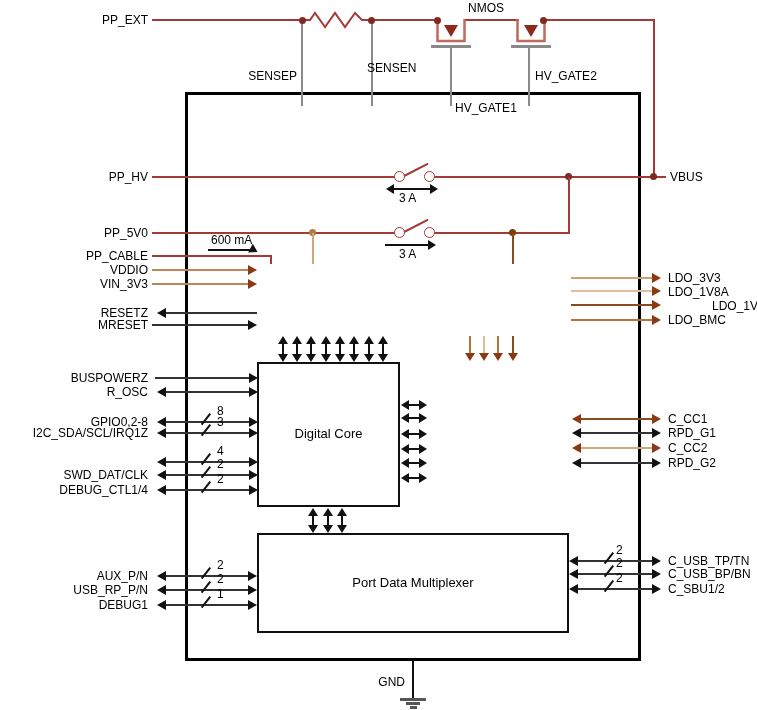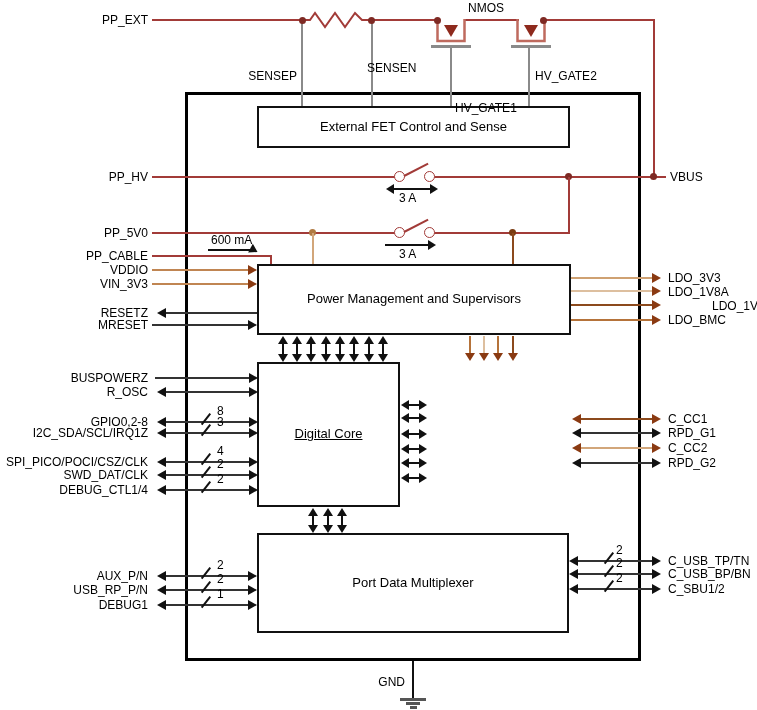--- a/index.html
+++ b/index.html
@@ -24,29 +24,23 @@
   .circ{position:absolute;width:11px;height:11px;border:1.5px solid #a23b38;border-radius:50%;background:#fff;}
   .blade{position:absolute;width:27px;height:1.8px;background:#a23b38;transform:rotate(-27deg);transform-origin:0 50%;}
 </style>
 </head>
 <body>
 
 <div class="canvas">
 
   <div class="chip" style="left:185px;top:92px;width:456px;height:569px;"></div>
 
-  <div class="box" style="left:257px;top:106px;width:313px;height:42px;">
-    <span>External FET Control and Sense</span>
-  </div>
-
-  <div class="box" style="left:257px;top:264px;width:314px;height:71px;">
-    <span>Power Management and Supervisors</span>
-  </div>
-
-  <div class="box" style="left:257px;top:362px;width:143px;height:145px;text-decoration:underline;">
+
+
+  <div class="box" style="left:257px;top:362px;width:143px;height:145px;">
     <span>Digital Core</span>
   </div>
 
 
   <div class="box" style="left:257px;top:533px;width:312px;height:100px;">
     <span>Port Data Multiplexer</span>
   </div>
 
   <div class="h" style="left:152px;top:19px;width:152px;background:#a23b38;"></div>
   <svg style="position:absolute;left:304px;top:11px;" width="66" height="18" viewBox="0 0 66 18">
@@ -297,21 +291,20 @@
   <div class="lbl" style="right:609px;top:249px;">PP_CABLE</div>
   <div class="lbl" style="right:609px;top:263px;">VDDIO</div>
   <div class="lbl" style="right:609px;top:277px;margin-left:40px;">VIN_3V3</div>
   <div class="lbl" style="right:609px;top:306px;">RESETZ</div>
   <div class="lbl" style="right:609px;top:318px;">MRESET</div>
 
   <div class="lbl" style="right:609px;top:371px;">BUSPOWERZ</div>
   <div class="lbl" style="right:609px;top:385px;">R_OSC</div>
   <div class="lbl" style="right:609px;top:415px;">GPIO0,2-8</div>
   <div class="lbl" style="right:609px;top:426px;">I2C_SDA/SCL/IRQ1Z</div>
-  <div class="lbl" style="right:609px;top:455px;">SPI_PICO/POCI/CSZ/CLK</div>
   <div class="lbl" style="right:609px;top:468px;">SWD_DAT/CLK</div>
   <div class="lbl" style="right:609px;top:483px;">DEBUG_CTL1/4</div>
   <div class="lbl" style="right:609px;top:569px;">AUX_P/N</div>
   <div class="lbl" style="right:609px;top:583px;">USB_RP_P/N</div>
   <div class="lbl" style="right:609px;top:598px;">DEBUG1</div>
 
   <div class="lbl" style="left:668px;top:271px;">LDO_3V3</div>
   <div class="lbl" style="left:668px;top:285px;">LDO_1V8A</div>
   <div class="lbl" style="left:668px;top:299px;margin-left:44px;">LDO_1V8D</div>
   <div class="lbl" style="left:668px;top:313px;">LDO_BMC</div>

